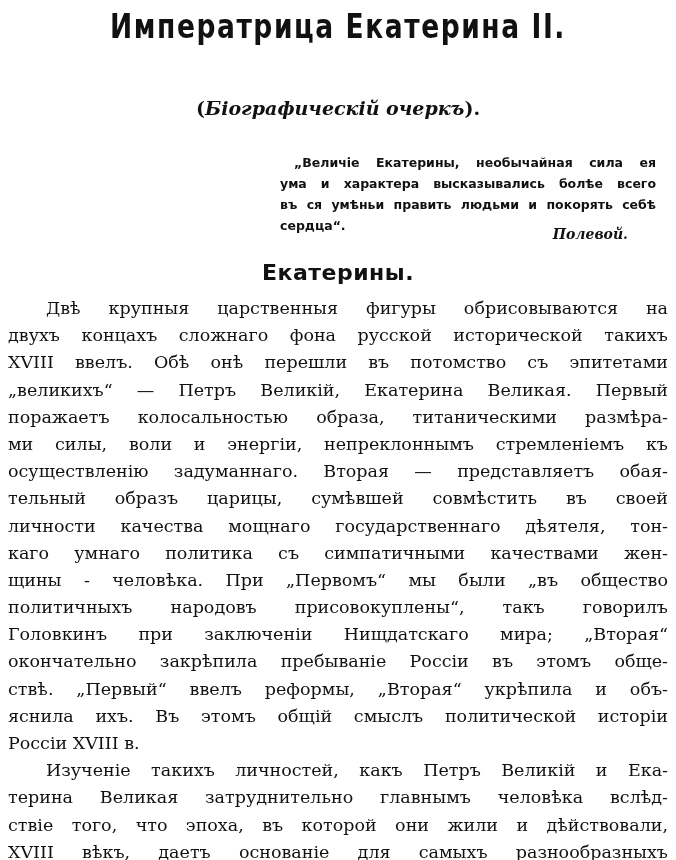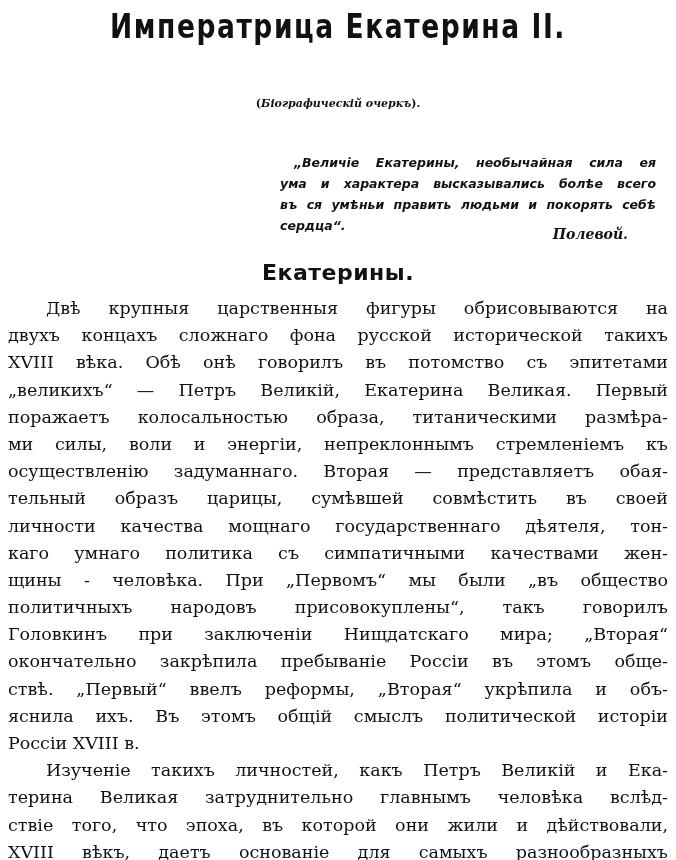--- a/index.html
+++ b/index.html
@@ -1,21 +1,21 @@
 <!DOCTYPE html>
 <html><head>
 <meta charset="utf-8">
 <style>
   html, body { margin: 0; padding: 0; background: #ffffff; }
   body { width: 676px; height: 860px; position: relative; overflow: hidden; color: #111; font-family: "DejaVu Serif", serif; }
   .title { position: absolute; top: 6px; left: 0; width: 676px; text-align: center; font-family: "DejaVu Sans", sans-serif; font-weight: bold; font-size: 34px; letter-spacing: 2px; transform: scaleX(0.78); transform-origin: center; line-height: 40px; }
-  .subtitle { position: absolute; top: 97px; left: 0; width: 676px; text-align: center; font-family: "DejaVu Serif", serif; font-size: 11px; font-weight: bold; }
+  .subtitle { position: absolute; top: 97px; left: 0; width: 676px; text-align: center; font-family: "DejaVu Serif", serif; font-size: 19px; font-weight: bold; }
   .subtitle i { font-style: italic; }
   .epigraph { position: absolute; left: 280px; top: 152px; width: 376px; font-family: "DejaVu Sans", sans-serif; font-size: 12.5px; font-weight: bold; line-height: 21px; }
-  .epi-line { display: block; white-space: nowrap; text-align: justify; text-align-last: justify; font-style: italic; }
+  .epi-line { display: block; white-space: nowrap; text-align: justify; text-align-last: justify; }
   .epi-line.last { text-align-last: left; }
   .epi-line.indent { padding-left: 14px; }
   .author { position: absolute; top: 226px; left: 540px; width: 88px; text-align: right; font-family: "DejaVu Serif", serif; font-style: italic; font-weight: bold; font-size: 14px; }
   .section-heading { position: absolute; top: 260px; left: 0; width: 676px; text-align: center; font-family: "DejaVu Sans", sans-serif; font-weight: bold; font-size: 22px; letter-spacing: 0.5px; }
   .body-text { position: absolute; left: 8px; top: 295px; width: 660px; font-family: "DejaVu Serif", serif; font-size: 17.5px; line-height: 27.2px; }
   .line { display: block; white-space: nowrap; text-align: justify; text-align-last: justify; height: 27.2px; overflow: visible; }
   .line.indent { padding-left: 38px; }
   .line.last { text-align-last: left; }
 </style>
 </head>
@@ -32,21 +32,21 @@
   <span class="epi-line last">сердца“.</span>
 </div>
 <div class="author">Полевой.</div>
 
 <div class="section-heading">Екатерины.</div>
 
 <div class="body-text">
   <div>
     <span class="line indent">Двѣ крупныя царственныя фигуры обрисовываются на</span>
     <span class="line">двухъ концахъ сложнаго фона русской исторической такихъ</span>
-    <span class="line">XVIII вѣка. Обѣ онѣ говорилъ въ потомство съ эпитетами</span>
+    <span class="line">XVIII ввелъ. Обѣ онѣ перешли въ потомство съ эпитетами</span>
     <span class="line">„великихъ“ — Петръ Великій, Екатерина Великая. Первый</span>
     <span class="line">поражаетъ колосальностью образа, титаническими размѣра-</span>
     <span class="line">ми силы, воли и энергіи, непреклоннымъ стремленіемъ къ</span>
     <span class="line">осуществленію задуманнаго. Вторая — представляетъ обая-</span>
     <span class="line">тельный образъ царицы, сумѣвшей совмѣстить въ своей</span>
     <span class="line">личности качества мощнаго государственнаго дѣятеля, тон-</span>
     <span class="line">каго умнаго политика съ симпатичными качествами жен-</span>
     <span class="line">щины - человѣка. При „Первомъ“ мы были „въ общество</span>
     <span class="line">политичныхъ народовъ присовокуплены“, такъ говорилъ</span>
     <span class="line">Головкинъ при заключеніи Нищдатскаго мира; „Вторая“</span>

